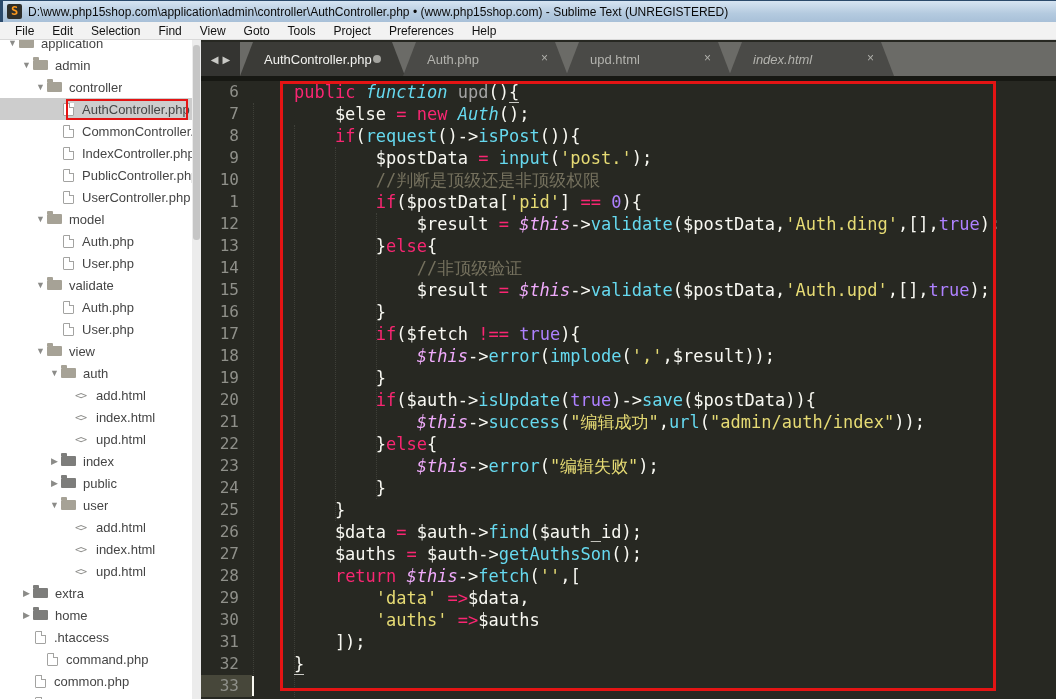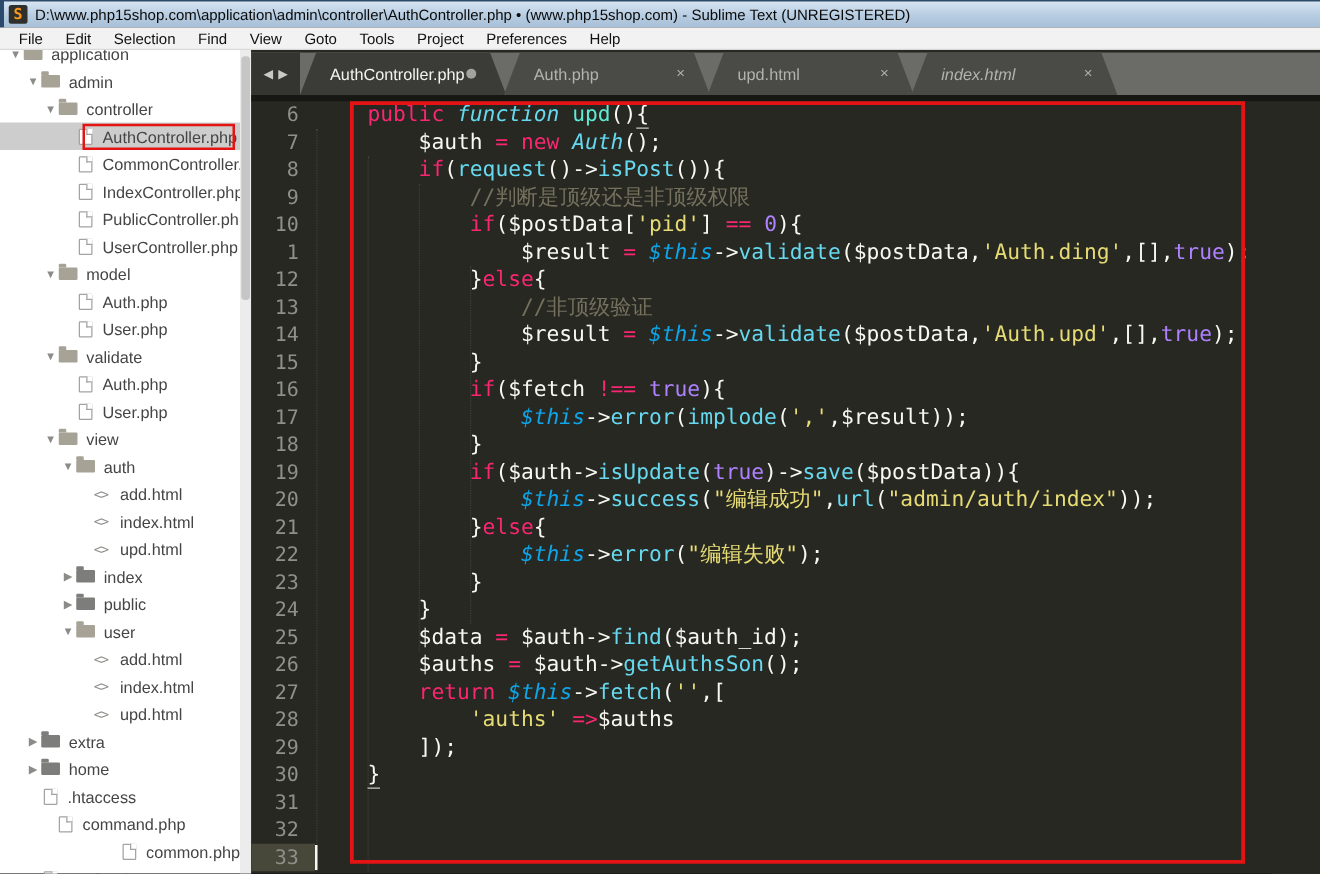--- a/index.html
+++ b/index.html
@@ -70,27 +70,27 @@
   .gutter{position:absolute;left:0;top:0;width:51px;}
   .gutter .ln{height:22px;line-height:22px;text-align:right;padding-right:13px;
     color:#8f908a;font-size:16px;}
   .gutter .ln.active{background:#47473a;}
   .code-lines{position:absolute;left:52px;top:0;width:803px;}
   .code-line{height:22px;line-height:22px;white-space:pre;}
   .tok-pl{color:#f8f8f2;}
   .tok-kw{color:#f92672;}
   .tok-op{color:#f92672;}
   .tok-kwi{color:#66d9ef;font-style:italic;}
-  .tok-fnd{color:#5eead4;}
+  .tok-fnd{color:#a3a3a3;}
   .tok-clsi{color:#66d9ef;font-style:italic;}
   .tok-fn{color:#66d9ef;}
   .tok-str{color:#e6db74;}
   .tok-num{color:#ae81ff;}
   .tok-cm{color:#75715e;}
-  .tok-thv{color:#0ea5e9;font-style:italic;}
+  .tok-thv{color:#f0abfc;font-style:italic;}
   .tok-plu{color:#f8f8f2;border-bottom:1px solid #c9c9c4;}
   .guide{position:absolute;width:0;border-left:1px dotted #3e3f38;}
   .caret{position:absolute;left:51px;width:2px;height:20px;background:#f8f8f0;}
   .code-redbox{position:absolute;border:3px solid #e41414;pointer-events:none;}
 </style>
 </head>
 <body>
 
 <div class="window">
 
@@ -255,21 +255,21 @@
           <div class="tree-row" style="padding-left: 20px;">
             <span class="arrow"></span>
             <span class="file-ico"></span>
             <span class="tree-label">.htaccess</span>
           </div>
           <div class="tree-row" style="padding-left: 32px;">
             <span class="arrow"></span>
             <span class="file-ico"></span>
             <span class="tree-label">command.php</span>
           </div>
-          <div class="tree-row" style="padding-left: 20px; justify-content: flex-end;">
+          <div class="tree-row" style="padding-left: 20px;">
             <span class="arrow"></span>
             <span class="file-ico"></span>
             <span class="tree-label">common.php</span>
           </div>
           <div class="tree-row" style="padding-left: 20px;">
             <span class="arrow"></span>
             <span class="file-ico"></span>
             <span class="tree-label">config.php</span>
           </div>
         </div>
@@ -333,41 +333,43 @@
             <div class="ln">31</div>
             <div class="ln">32</div>
             <div class="ln active">33</div>
           </div>
         <div class="guide" style="left:52px;top:22px;height:594px;"></div>
         <div class="guide" style="left:93px;top:44px;height:572px;"></div>
         <div class="guide" style="left:134px;top:66px;height:374px;"></div>
         <div class="guide" style="left:175px;top:132px;height:286px;"></div>
         <div class="code-lines" id="codelines">
             <div class="code-line"><span class="tok-pl">    </span><span class="tok-kw">public</span><span class="tok-pl"> </span><span class="tok-kwi">function</span><span class="tok-pl"> </span><span class="tok-fnd">upd</span><span class="tok-pl">()</span><span class="tok-plu">{</span></div>
-            <div class="code-line"><span class="tok-pl">        $auth </span><span class="tok-op">=</span><span class="tok-pl"> </span><span class="tok-kw">new</span><span class="tok-pl"> </span><span class="tok-clsi">Auth</span><span class="tok-pl">();</span></div>
+            <div class="code-line"><span class="tok-pl">        $else </span><span class="tok-op">=</span><span class="tok-pl"> </span><span class="tok-kw">new</span><span class="tok-pl"> </span><span class="tok-clsi">Auth</span><span class="tok-pl">();</span></div>
             <div class="code-line"><span class="tok-pl">        </span><span class="tok-kw">if</span><span class="tok-pl">(</span><span class="tok-fn">request</span><span class="tok-pl">()-&gt;</span><span class="tok-fn">isPost</span><span class="tok-pl">()){</span></div>
+            <div class="code-line"><span class="tok-pl">            $postData </span><span class="tok-op">=</span><span class="tok-pl"> </span><span class="tok-fn">input</span><span class="tok-pl">(</span><span class="tok-str">'post.'</span><span class="tok-pl">);</span></div>
             <div class="code-line"><span class="tok-pl">            </span><span class="tok-cm">//判断是顶级还是非顶级权限</span></div>
             <div class="code-line"><span class="tok-pl">            </span><span class="tok-kw">if</span><span class="tok-pl">($postData[</span><span class="tok-str">'pid'</span><span class="tok-pl">] </span><span class="tok-op">==</span><span class="tok-pl"> </span><span class="tok-num">0</span><span class="tok-pl">){</span></div>
             <div class="code-line"><span class="tok-pl">                $result </span><span class="tok-op">=</span><span class="tok-pl"> </span><span class="tok-thv">$this</span><span class="tok-pl">-&gt;</span><span class="tok-fn">validate</span><span class="tok-pl">($postData,</span><span class="tok-str">'Auth.ding'</span><span class="tok-pl">,[],</span><span class="tok-num">true</span><span class="tok-pl">);</span></div>
             <div class="code-line"><span class="tok-pl">            }</span><span class="tok-kw">else</span><span class="tok-pl">{</span></div>
             <div class="code-line"><span class="tok-pl">                </span><span class="tok-cm">//非顶级验证</span></div>
             <div class="code-line"><span class="tok-pl">                $result </span><span class="tok-op">=</span><span class="tok-pl"> </span><span class="tok-thv">$this</span><span class="tok-pl">-&gt;</span><span class="tok-fn">validate</span><span class="tok-pl">($postData,</span><span class="tok-str">'Auth.upd'</span><span class="tok-pl">,[],</span><span class="tok-num">true</span><span class="tok-pl">);</span></div>
             <div class="code-line"><span class="tok-pl">            }</span></div>
             <div class="code-line"><span class="tok-pl">            </span><span class="tok-kw">if</span><span class="tok-pl">($fetch </span><span class="tok-op">!==</span><span class="tok-pl"> </span><span class="tok-num">true</span><span class="tok-pl">){</span></div>
             <div class="code-line"><span class="tok-pl">                </span><span class="tok-thv">$this</span><span class="tok-pl">-&gt;</span><span class="tok-fn">error</span><span class="tok-pl">(</span><span class="tok-fn">implode</span><span class="tok-pl">(</span><span class="tok-str">','</span><span class="tok-pl">,$result));</span></div>
             <div class="code-line"><span class="tok-pl">            }</span></div>
             <div class="code-line"><span class="tok-pl">            </span><span class="tok-kw">if</span><span class="tok-pl">($auth-&gt;</span><span class="tok-fn">isUpdate</span><span class="tok-pl">(</span><span class="tok-num">true</span><span class="tok-pl">)-&gt;</span><span class="tok-fn">save</span><span class="tok-pl">($postData)){</span></div>
             <div class="code-line"><span class="tok-pl">                </span><span class="tok-thv">$this</span><span class="tok-pl">-&gt;</span><span class="tok-fn">success</span><span class="tok-pl">(</span><span class="tok-str">"编辑成功"</span><span class="tok-pl">,</span><span class="tok-fn">url</span><span class="tok-pl">(</span><span class="tok-str">"admin/auth/index"</span><span class="tok-pl">));</span></div>
             <div class="code-line"><span class="tok-pl">            }</span><span class="tok-kw">else</span><span class="tok-pl">{</span></div>
             <div class="code-line"><span class="tok-pl">                </span><span class="tok-thv">$this</span><span class="tok-pl">-&gt;</span><span class="tok-fn">error</span><span class="tok-pl">(</span><span class="tok-str">"编辑失败"</span><span class="tok-pl">);</span></div>
             <div class="code-line"><span class="tok-pl">            }</span></div>
             <div class="code-line"><span class="tok-pl">        }</span></div>
             <div class="code-line"><span class="tok-pl">        $data </span><span class="tok-op">=</span><span class="tok-pl"> $auth-&gt;</span><span class="tok-fn">find</span><span class="tok-pl">($auth_id);</span></div>
             <div class="code-line"><span class="tok-pl">        $auths </span><span class="tok-op">=</span><span class="tok-pl"> $auth-&gt;</span><span class="tok-fn">getAuthsSon</span><span class="tok-pl">();</span></div>
             <div class="code-line"><span class="tok-pl">        </span><span class="tok-kw">return</span><span class="tok-pl"> </span><span class="tok-thv">$this</span><span class="tok-pl">-&gt;</span><span class="tok-fn">fetch</span><span class="tok-pl">(</span><span class="tok-str">''</span><span class="tok-pl">,[</span></div>
+            <div class="code-line"><span class="tok-pl">            </span><span class="tok-str">'data'</span><span class="tok-pl"> </span><span class="tok-op">=&gt;</span><span class="tok-pl">$data,</span></div>
             <div class="code-line"><span class="tok-pl">            </span><span class="tok-str">'auths'</span><span class="tok-pl"> </span><span class="tok-op">=&gt;</span><span class="tok-pl">$auths</span></div>
             <div class="code-line"><span class="tok-pl">        ]);</span></div>
             <div class="code-line"><span class="tok-pl">    </span><span class="tok-plu">}</span></div>
           </div>
         <div class="caret" id="caret" style="display: block; top: 595px;"></div>
         <div class="code-redbox" style="left:79px;top:0px;width:716px;height:610px;"></div>
       </div>
     </div>
 
   </div>

